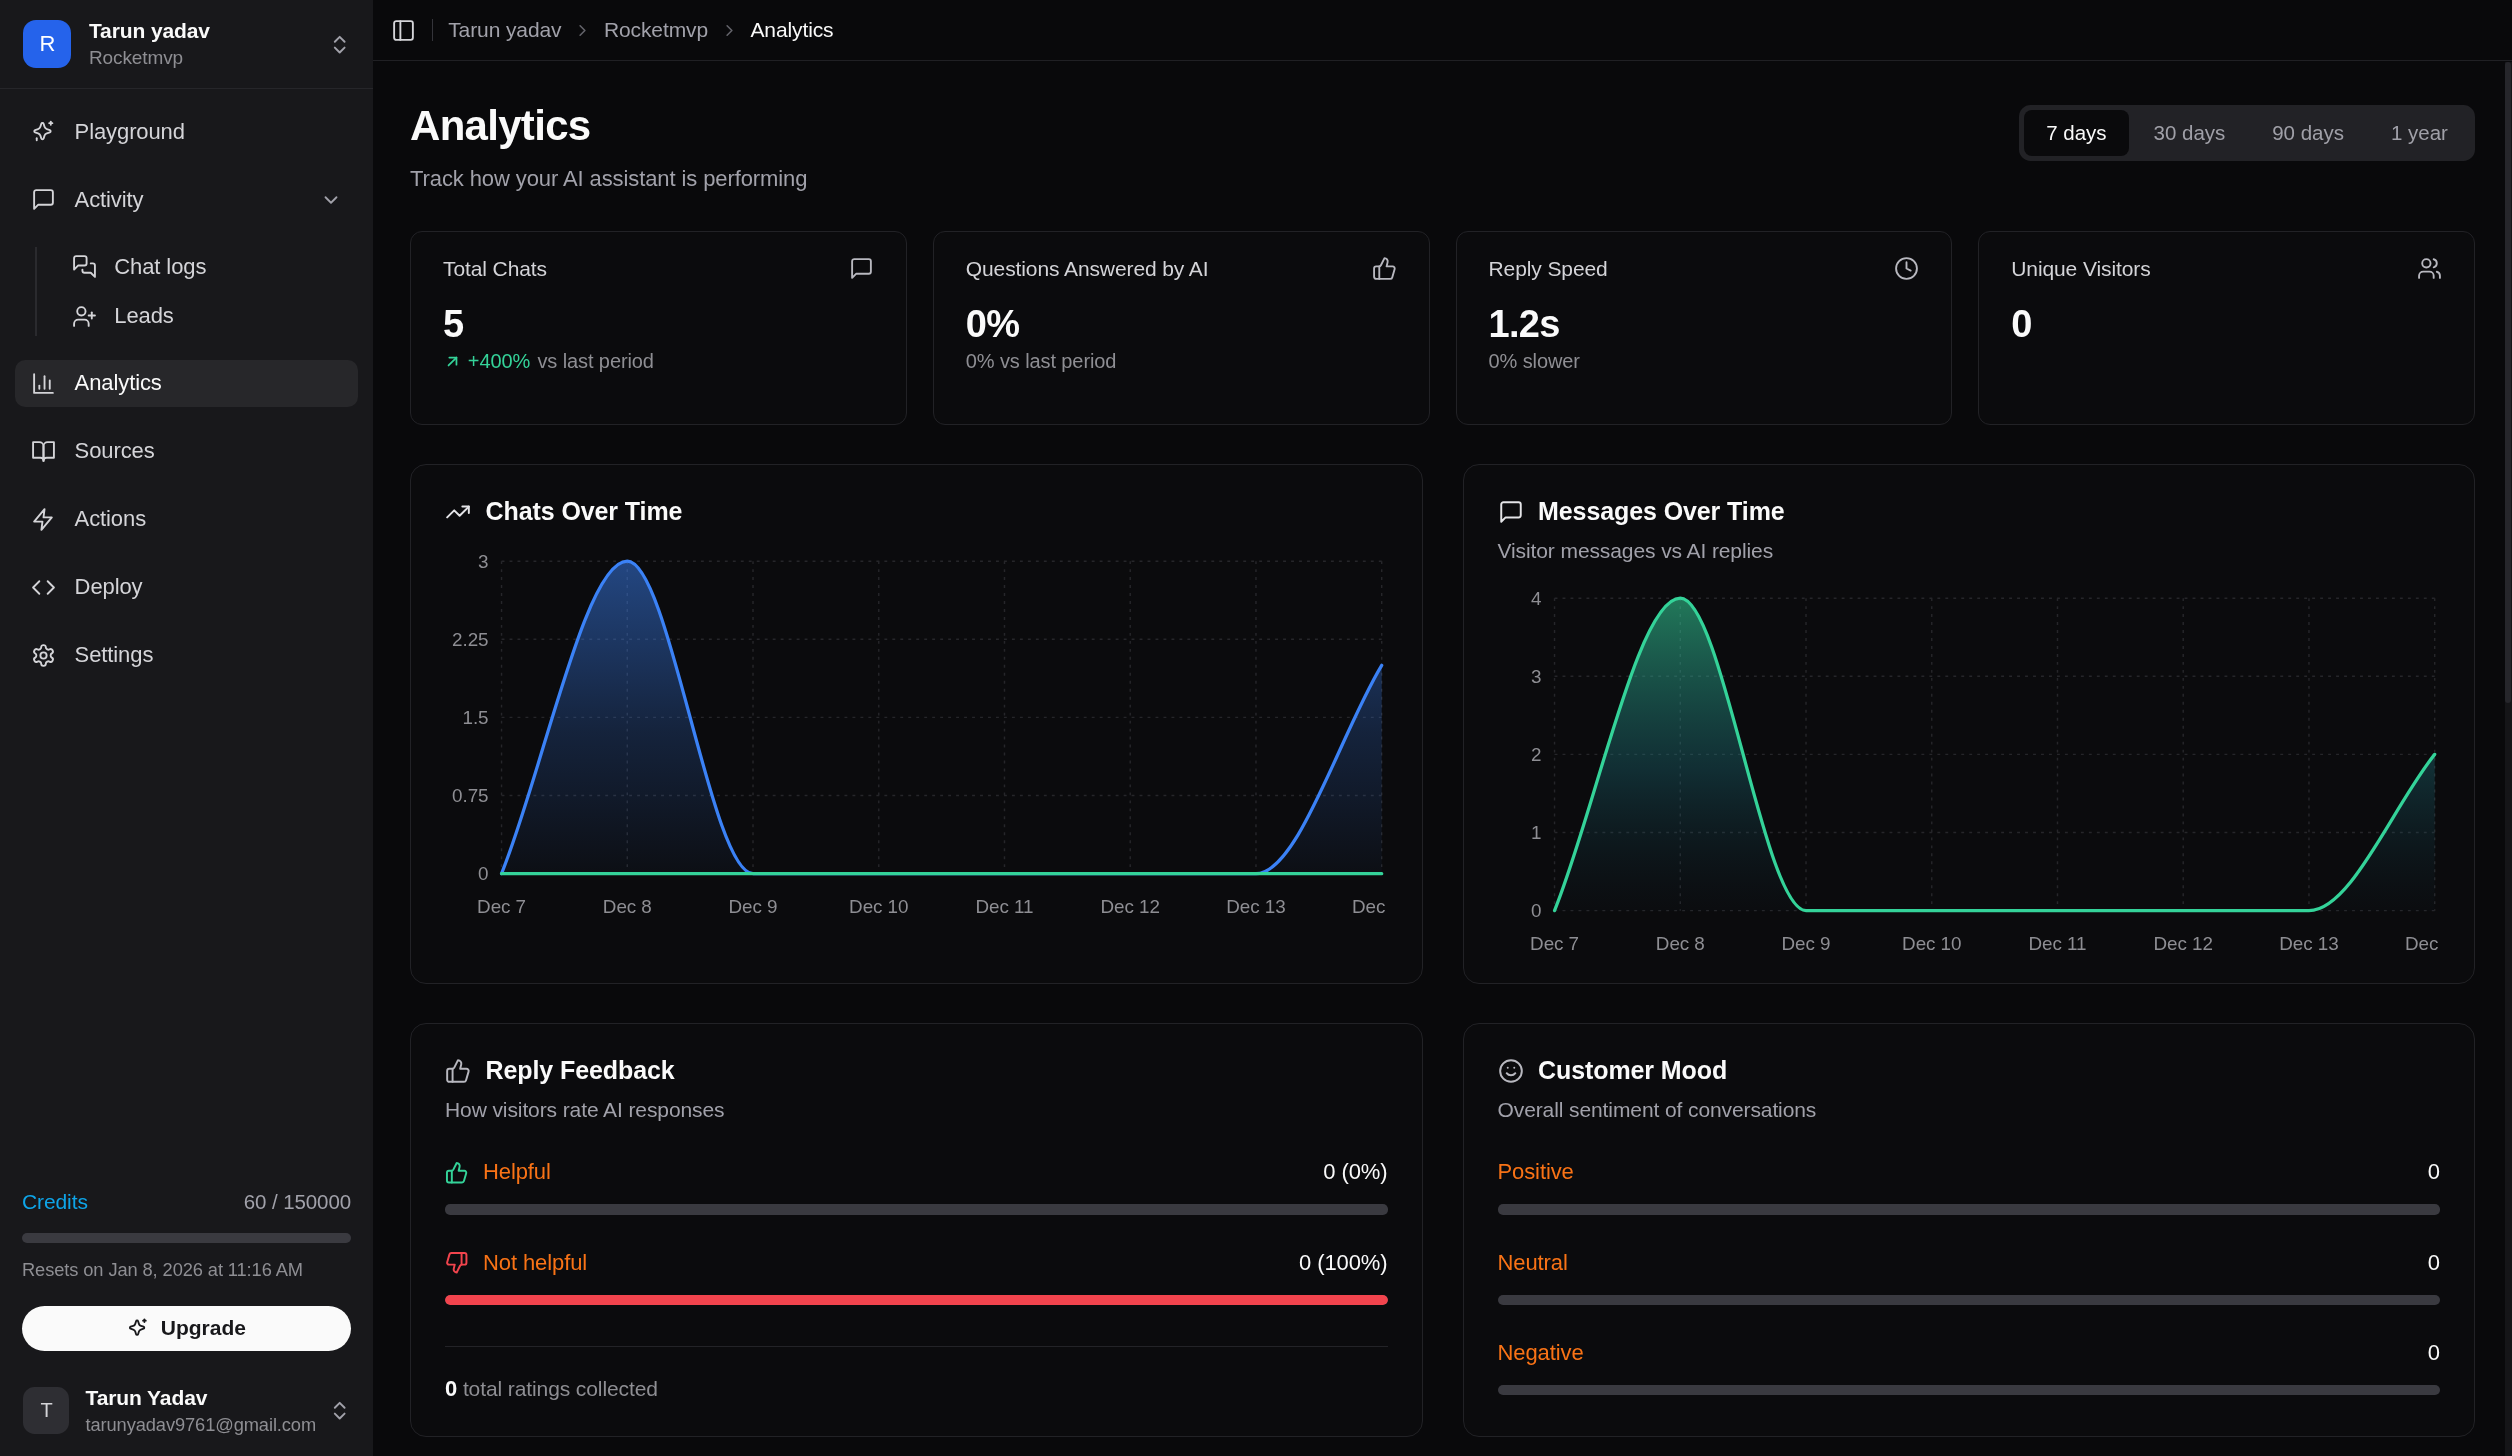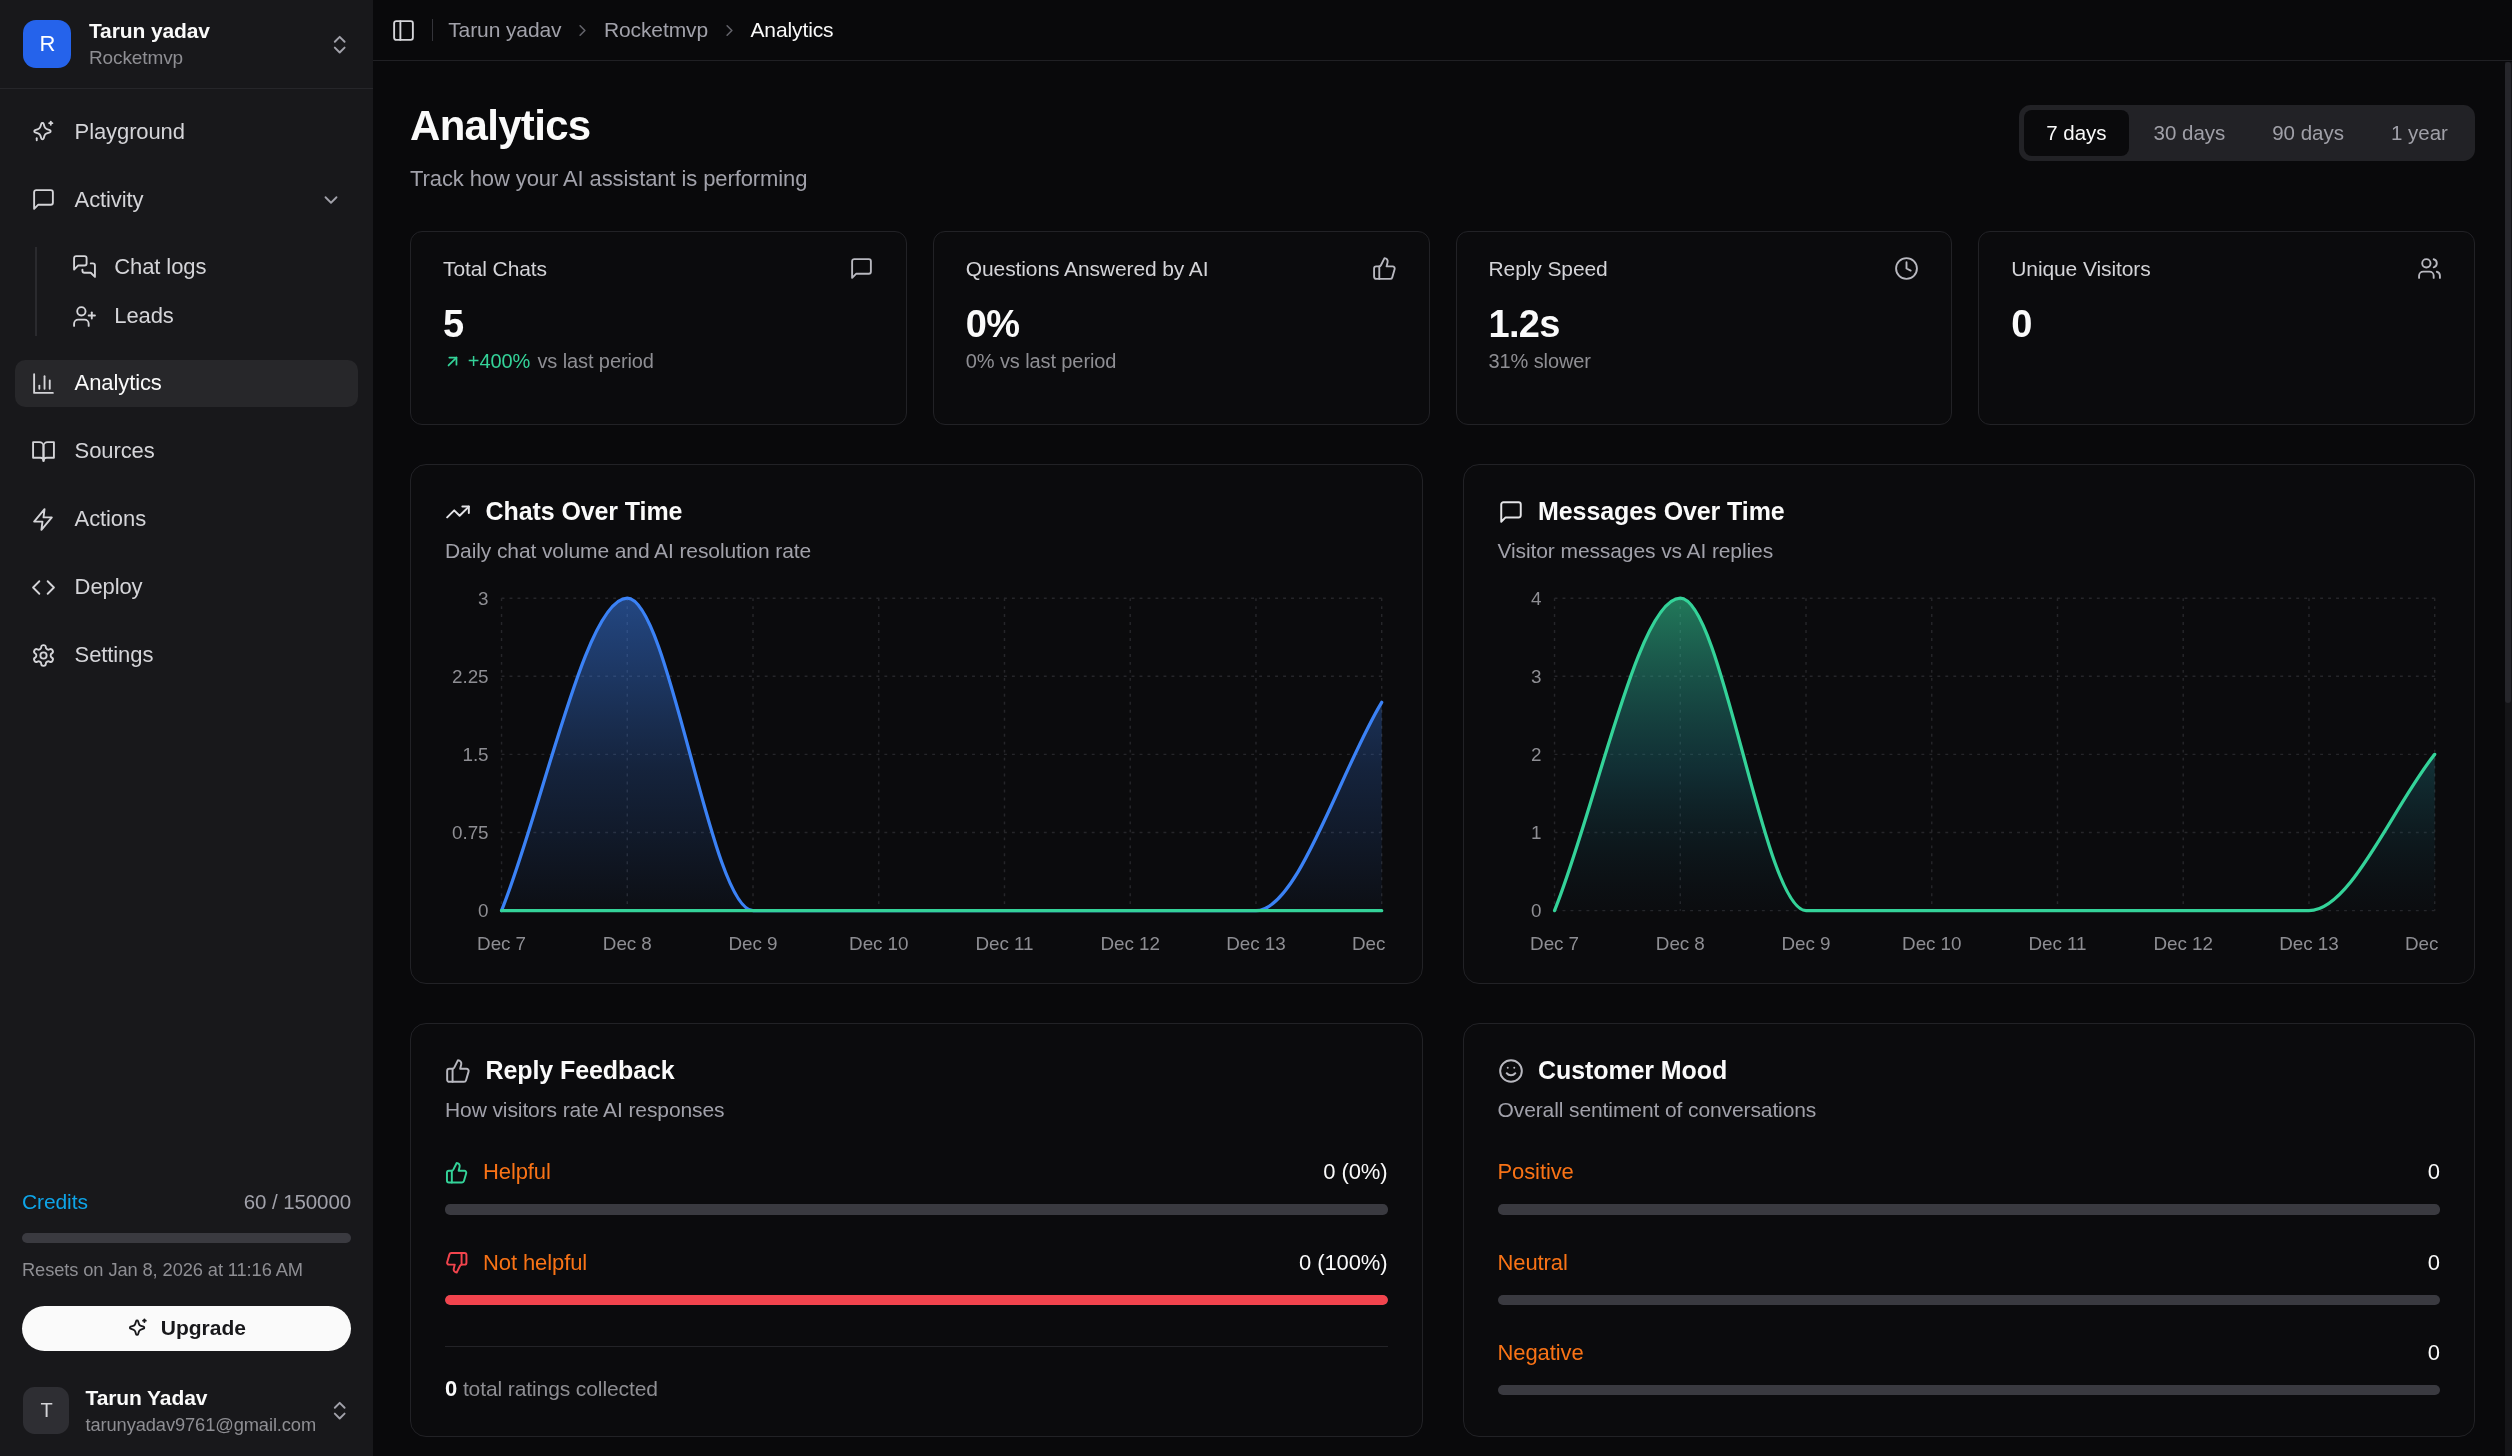--- a/index.html
+++ b/index.html
@@ -405,21 +405,21 @@
           <span class="stat-label">Reply Speed</span>
           <span class="stat-icon">
             <svg width="25" height="25" viewBox="0 0 24 24" fill="none" stroke="currentColor" stroke-width="1.8" stroke-linecap="round" stroke-linejoin="round">
                 <circle cx="12" cy="12" r="10"></circle>
                 <path d="M12 6v6l4 2"></path>
               </svg>
           </span>
         </div>
         <div class="stat-value">1.2s</div>
         <div class="stat-sub">
-          <span>31% slower</span>
+          <span>0% slower</span>
         </div>
       </div>
 
       <div class="card stat-card">
         <div class="stat-head">
           <span class="stat-label">Unique Visitors</span>
           <span class="stat-icon">
             <svg width="25" height="25" viewBox="0 0 24 24" fill="none" stroke="currentColor" stroke-width="1.8" stroke-linecap="round" stroke-linejoin="round">
                 <circle cx="9" cy="7" r="4"></circle>
                 <path d="M2 21v-2a4 4 0 0 1 4-4h6a4 4 0 0 1 4 4v2"></path>
@@ -436,21 +436,20 @@
       <div class="card chart-card">
         <div class="card-title-row">
           <span class="card-title-icon">
             <svg width="26" height="26" viewBox="0 0 24 24" fill="none" stroke="currentColor" stroke-width="1.8" stroke-linecap="round" stroke-linejoin="round">
                 <path d="M22 7 13.5 15.5 8.5 10.5 2 17"></path>
                 <path d="M16 7h6v6"></path>
               </svg>
           </span>
           <span class="card-title">Chats Over Time</span>
         </div>
-        <div class="card-subtitle">Daily chat volume and AI resolution rate</div>
         <div class="chart-box">
             <svg viewBox="0 0 1300 515" xmlns="http://www.w3.org/2000/svg">
               <defs>
                 <linearGradient id="grad0_0" x1="0" y1="0" x2="0" y2="1">
                   <stop offset="0%" stop-color="rgba(59,130,246,0.50)"></stop>
                   <stop offset="55%" stop-color="rgba(59,130,246,0.20)"></stop>
                   <stop offset="100%" stop-color="rgba(59,130,246,0.03)"></stop>
                 </linearGradient>
               </defs>
               <line x1="78" y1="445" x2="1292" y2="445" stroke="#26262a" stroke-width="2" stroke-dasharray="4 7"></line>

